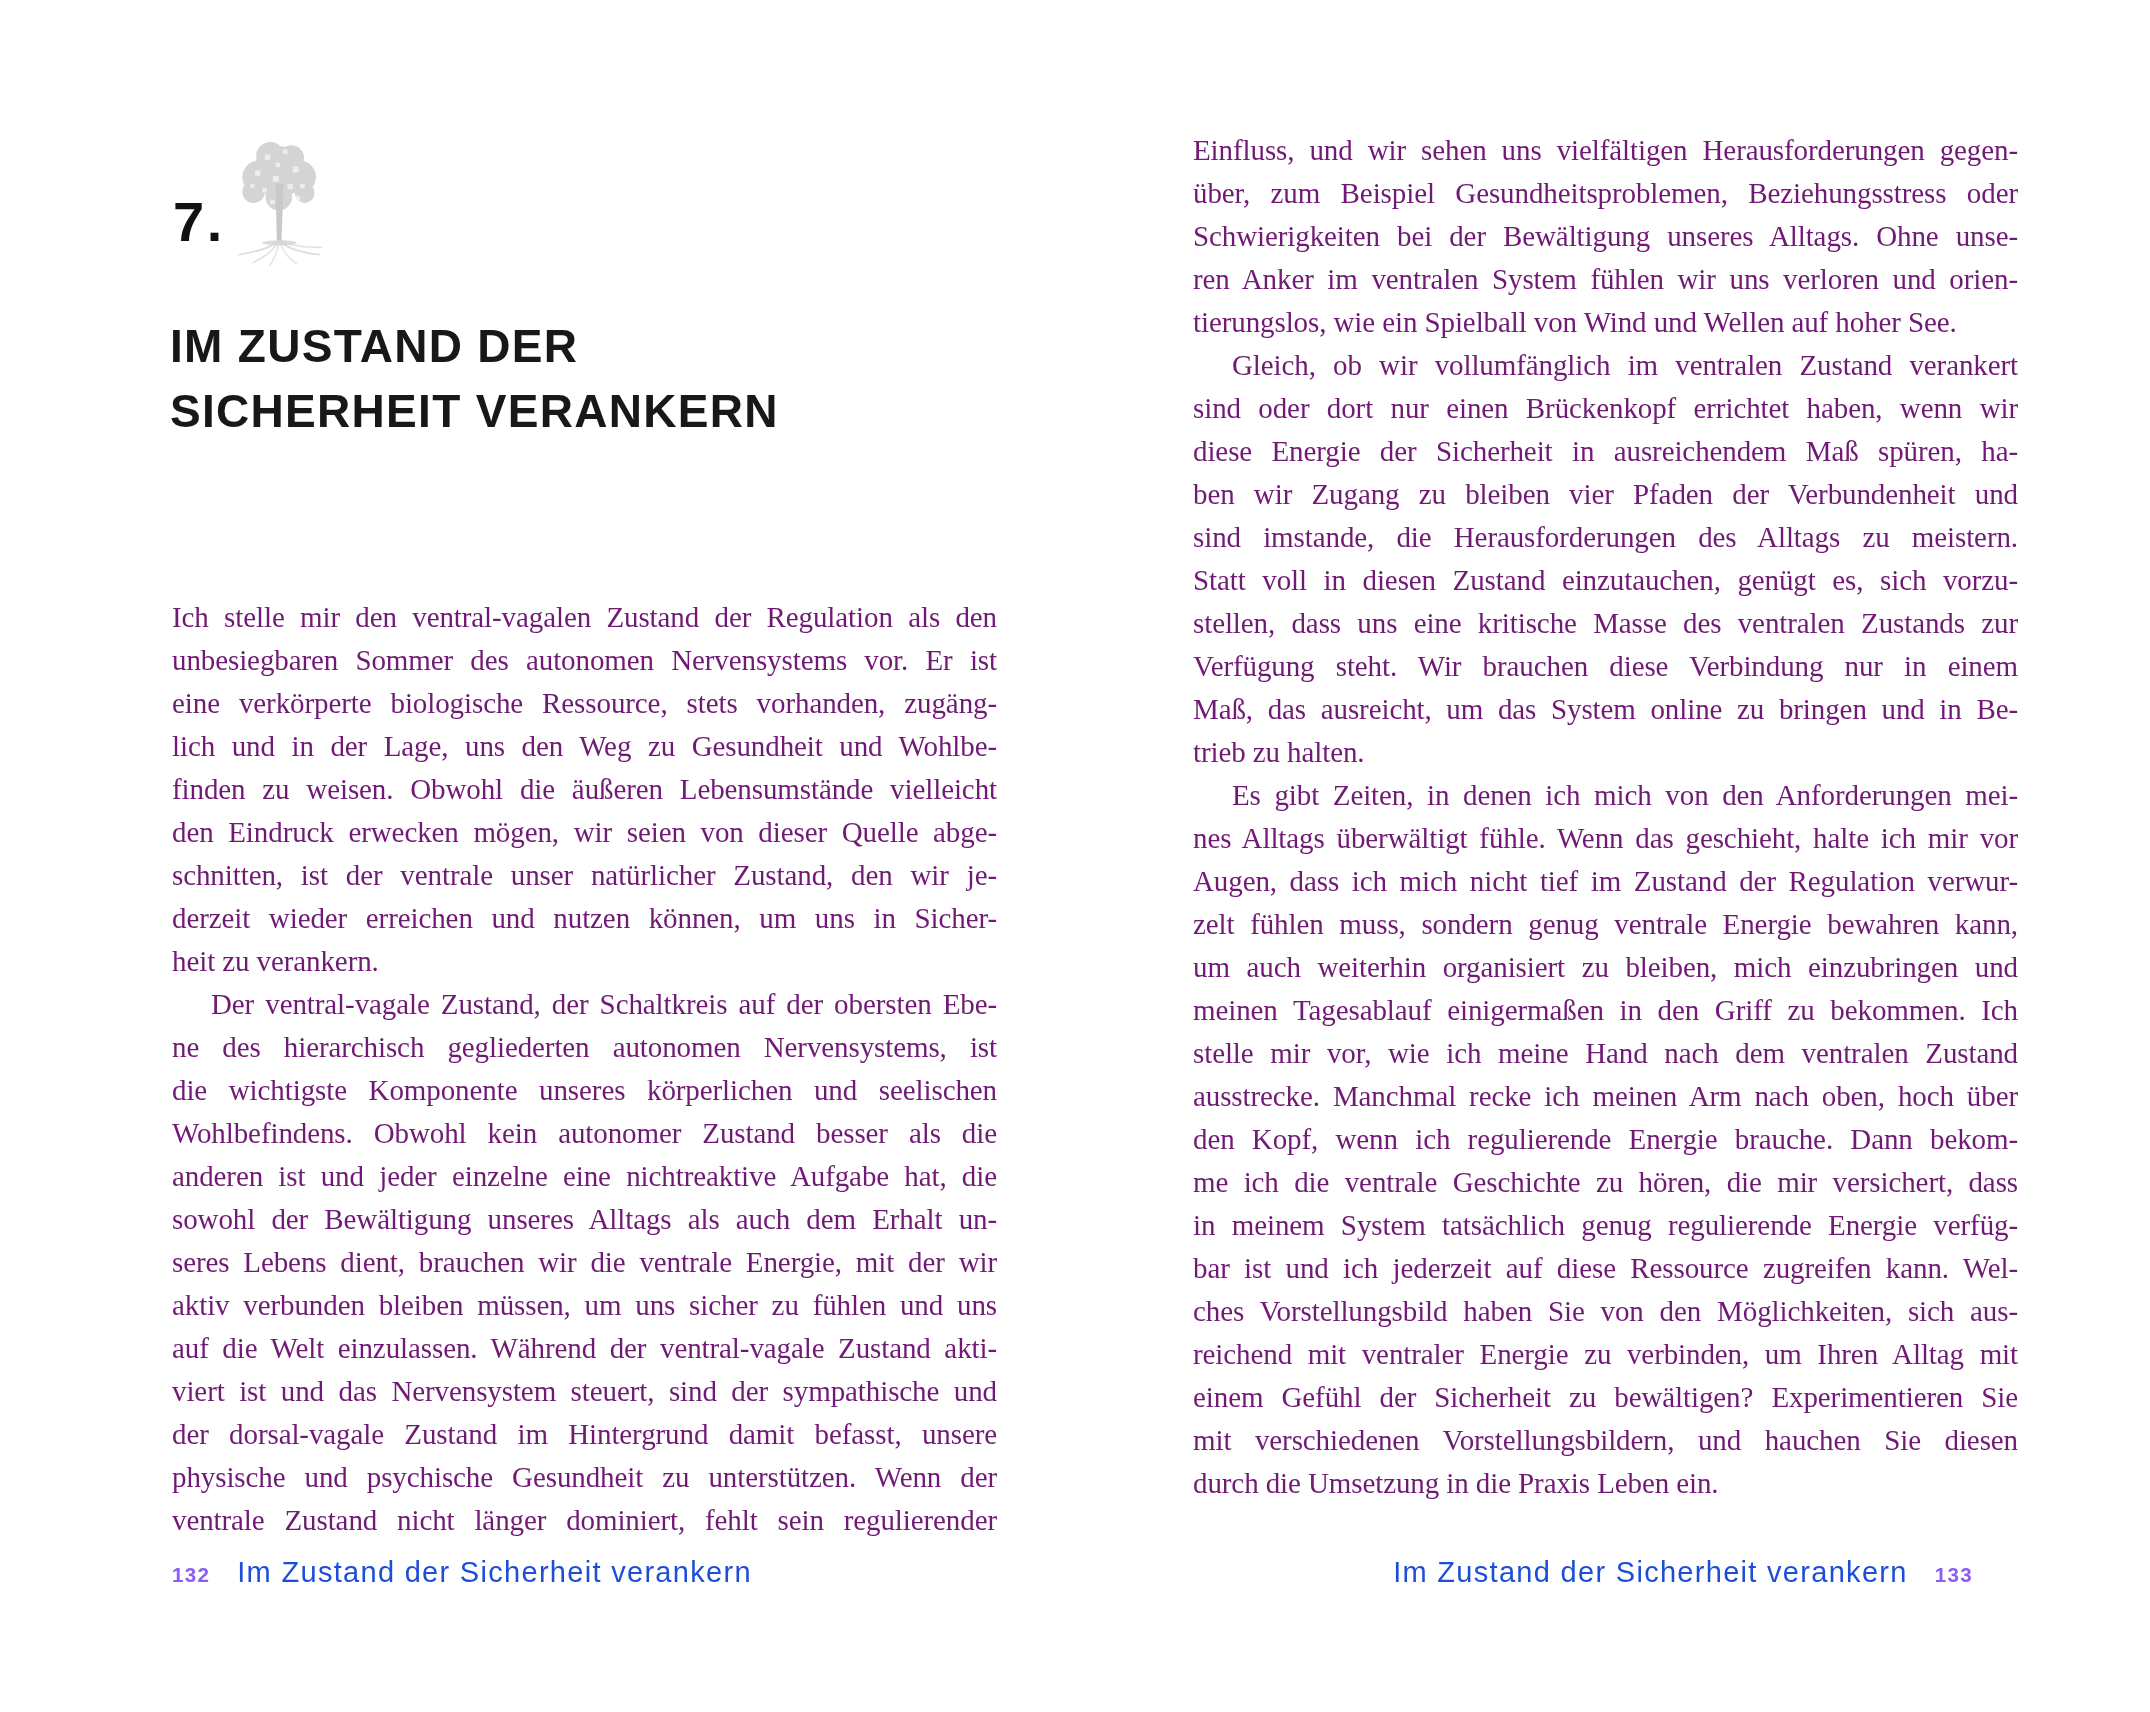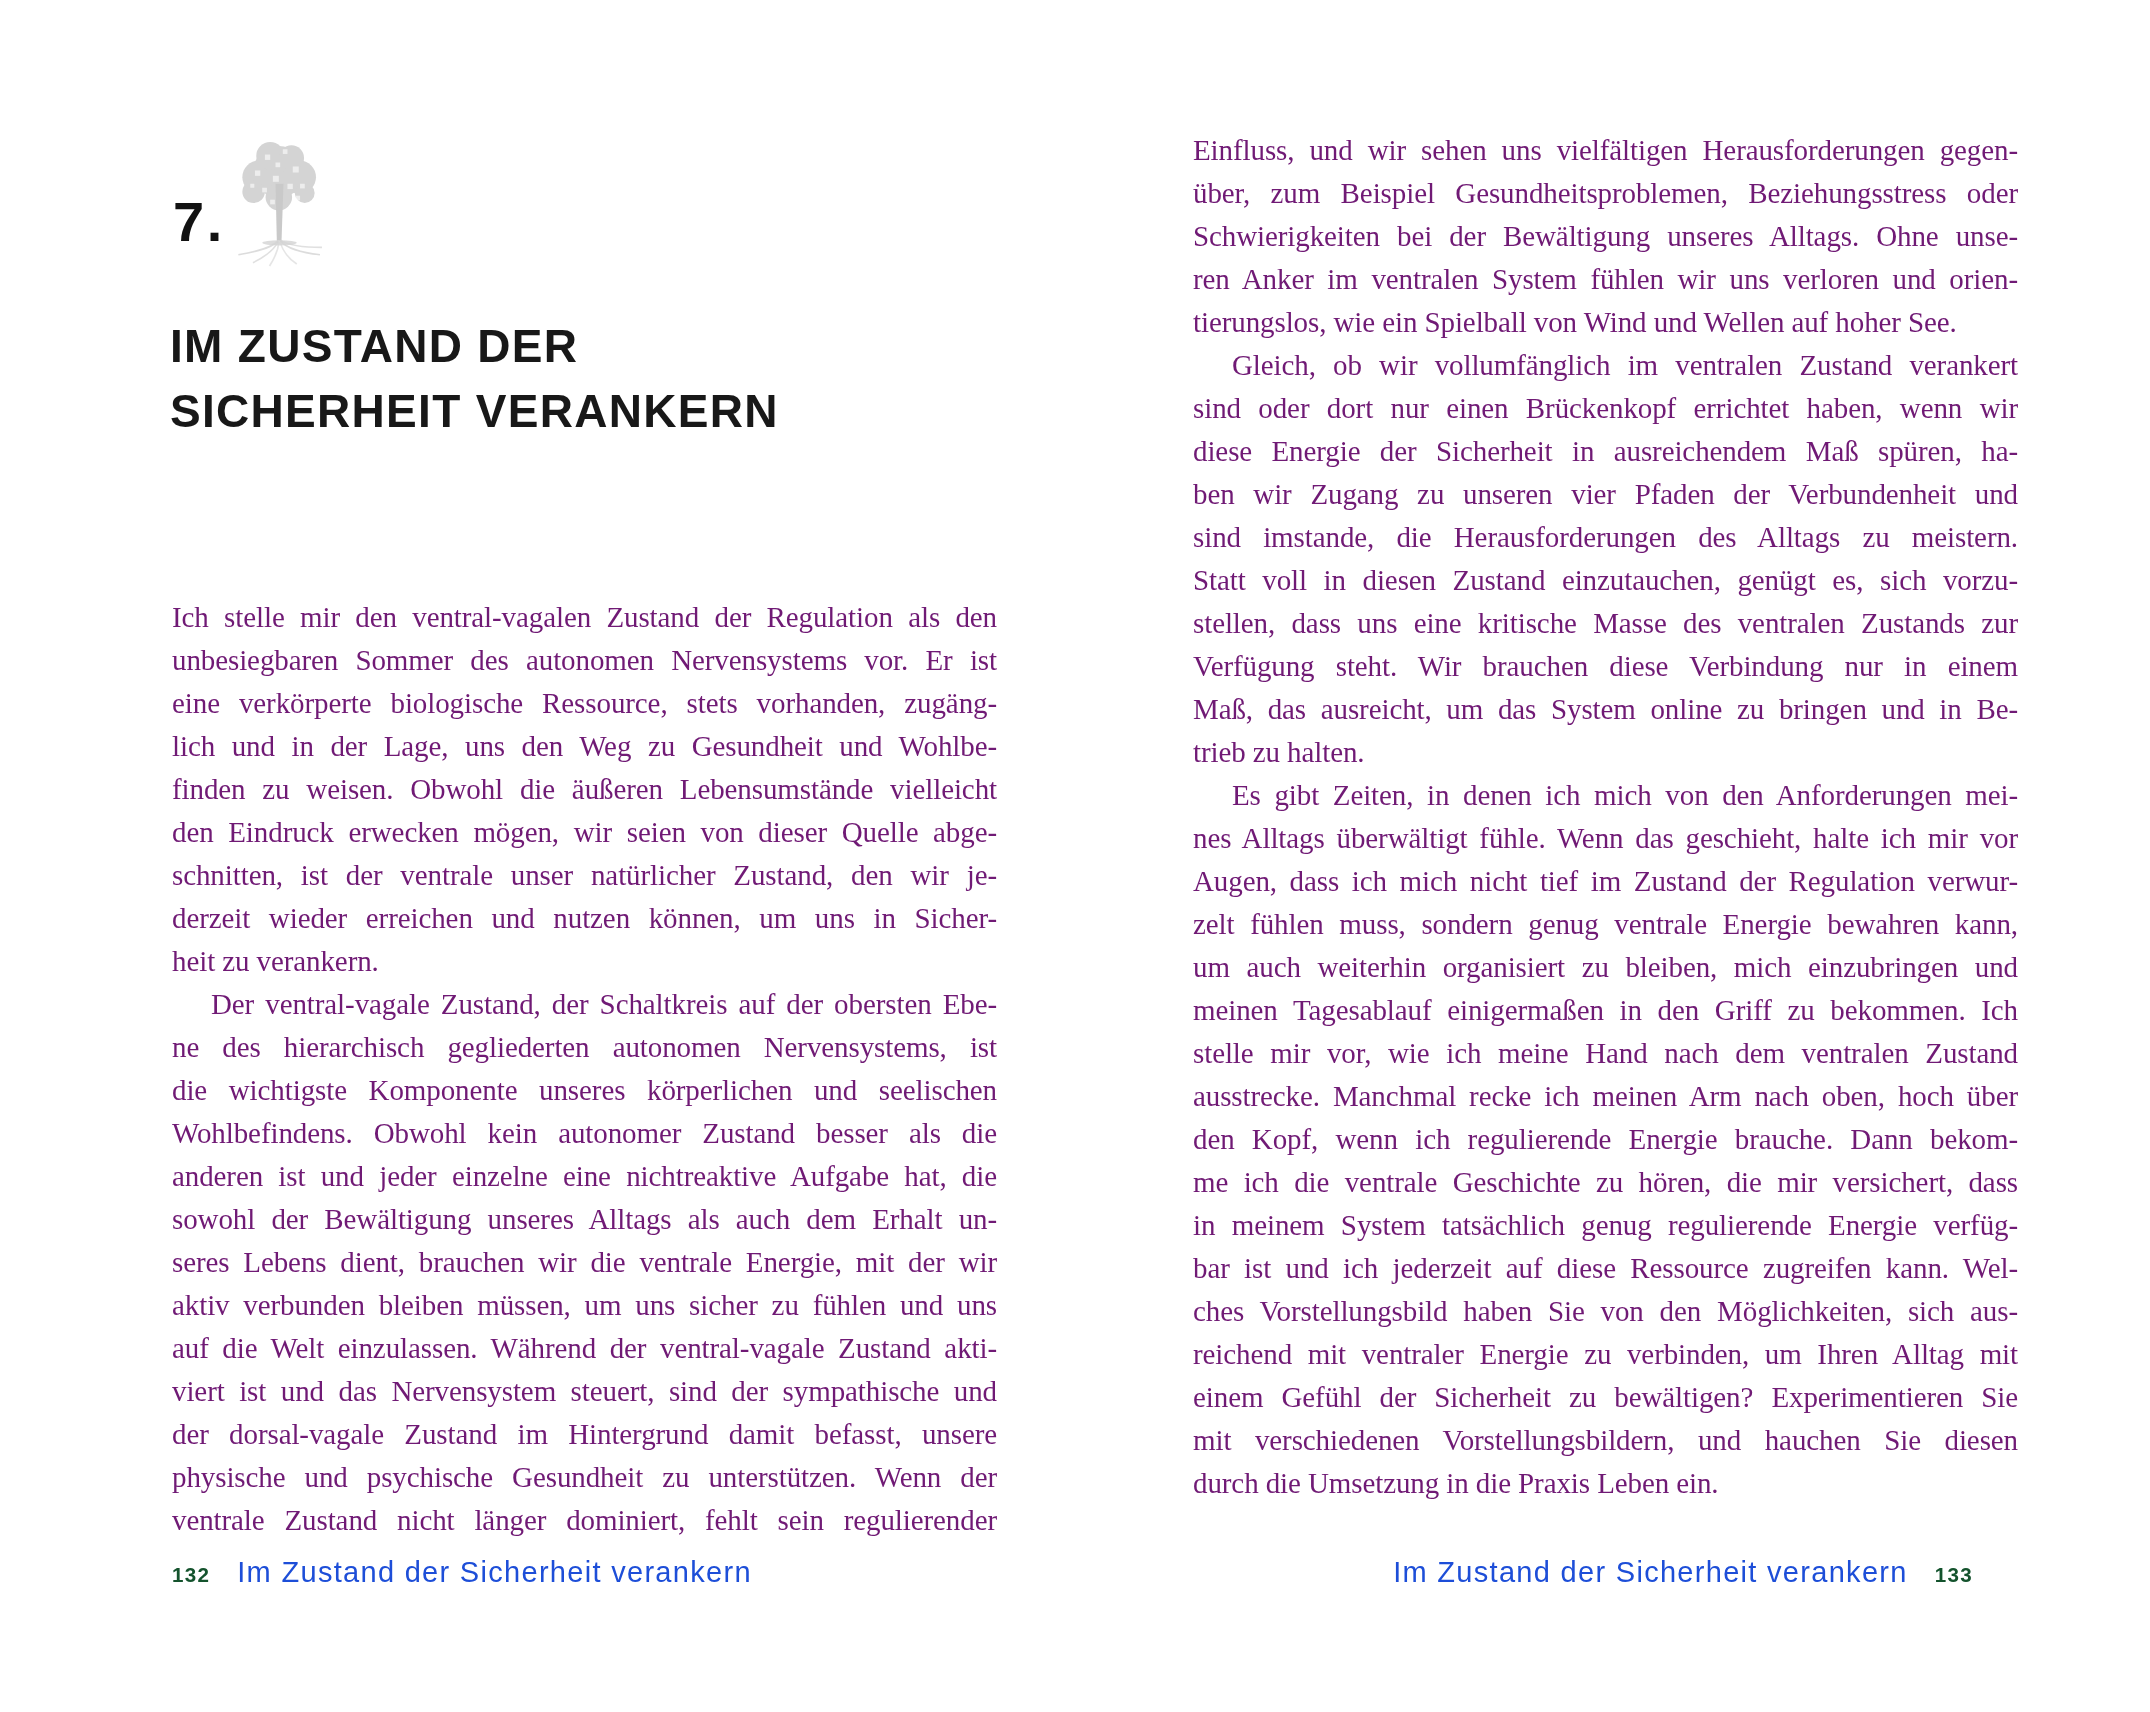--- a/index.html
+++ b/index.html
@@ -44,21 +44,21 @@
   .line.indent{text-indent:39px;}
   
   .footer{
     position:absolute;top:1556px;
     display:flex;align-items:baseline;gap:27px;
     font-family:"Liberation Sans", sans-serif;
   }
   .footer-left{left:172px;}
   .footer-right{right:178px;}
   .page-num{
-    font-size:20.6px;font-weight:700;color:#14532d;letter-spacing:1.3px;
+    font-size:20.6px;font-weight:700;color:#8b5cf6;letter-spacing:1.3px;
   }
   .running-title{
     font-size:29px;font-weight:400;color:#1d4ed8;letter-spacing:1.3px;
   }
 </style>
 </head>
 <body>
 
 <div class="spread">
 
@@ -143,21 +143,21 @@
   <section>
     <div class="body body-right">
         <div class="line">Einfluss, und wir sehen uns vielfältigen Herausforderungen gegen-</div>
         <div class="line">über, zum Beispiel Gesundheitsproblemen, Beziehungsstress oder</div>
         <div class="line">Schwierigkeiten bei der Bewältigung unseres Alltags. Ohne unse-</div>
         <div class="line">ren Anker im ventralen System fühlen wir uns verloren und orien-</div>
         <div class="line end">tierungslos, wie ein Spielball von Wind und Wellen auf hoher See.</div>
         <div class="line indent">Gleich, ob wir vollumfänglich im ventralen Zustand verankert</div>
         <div class="line">sind oder dort nur einen Brückenkopf errichtet haben, wenn wir</div>
         <div class="line">diese Energie der Sicherheit in ausreichendem Maß spüren, ha-</div>
-        <div class="line">ben wir Zugang zu unseren vier Pfaden der Verbundenheit und</div>
+        <div class="line">ben wir Zugang zu bleiben vier Pfaden der Verbundenheit und</div>
         <div class="line">sind imstande, die Herausforderungen des Alltags zu meistern.</div>
         <div class="line">Statt voll in diesen Zustand einzutauchen, genügt es, sich vorzu-</div>
         <div class="line">stellen, dass uns eine kritische Masse des ventralen Zustands zur</div>
         <div class="line">Verfügung steht. Wir brauchen diese Verbindung nur in einem</div>
         <div class="line">Maß, das ausreicht, um das System online zu bringen und in Be-</div>
         <div class="line end">trieb zu halten.</div>
         <div class="line indent">Es gibt Zeiten, in denen ich mich von den Anforderungen mei-</div>
         <div class="line">nes Alltags überwältigt fühle. Wenn das geschieht, halte ich mir vor</div>
         <div class="line">Augen, dass ich mich nicht tief im Zustand der Regulation verwur-</div>
         <div class="line">zelt fühlen muss, sondern genug ventrale Energie bewahren kann,</div>

